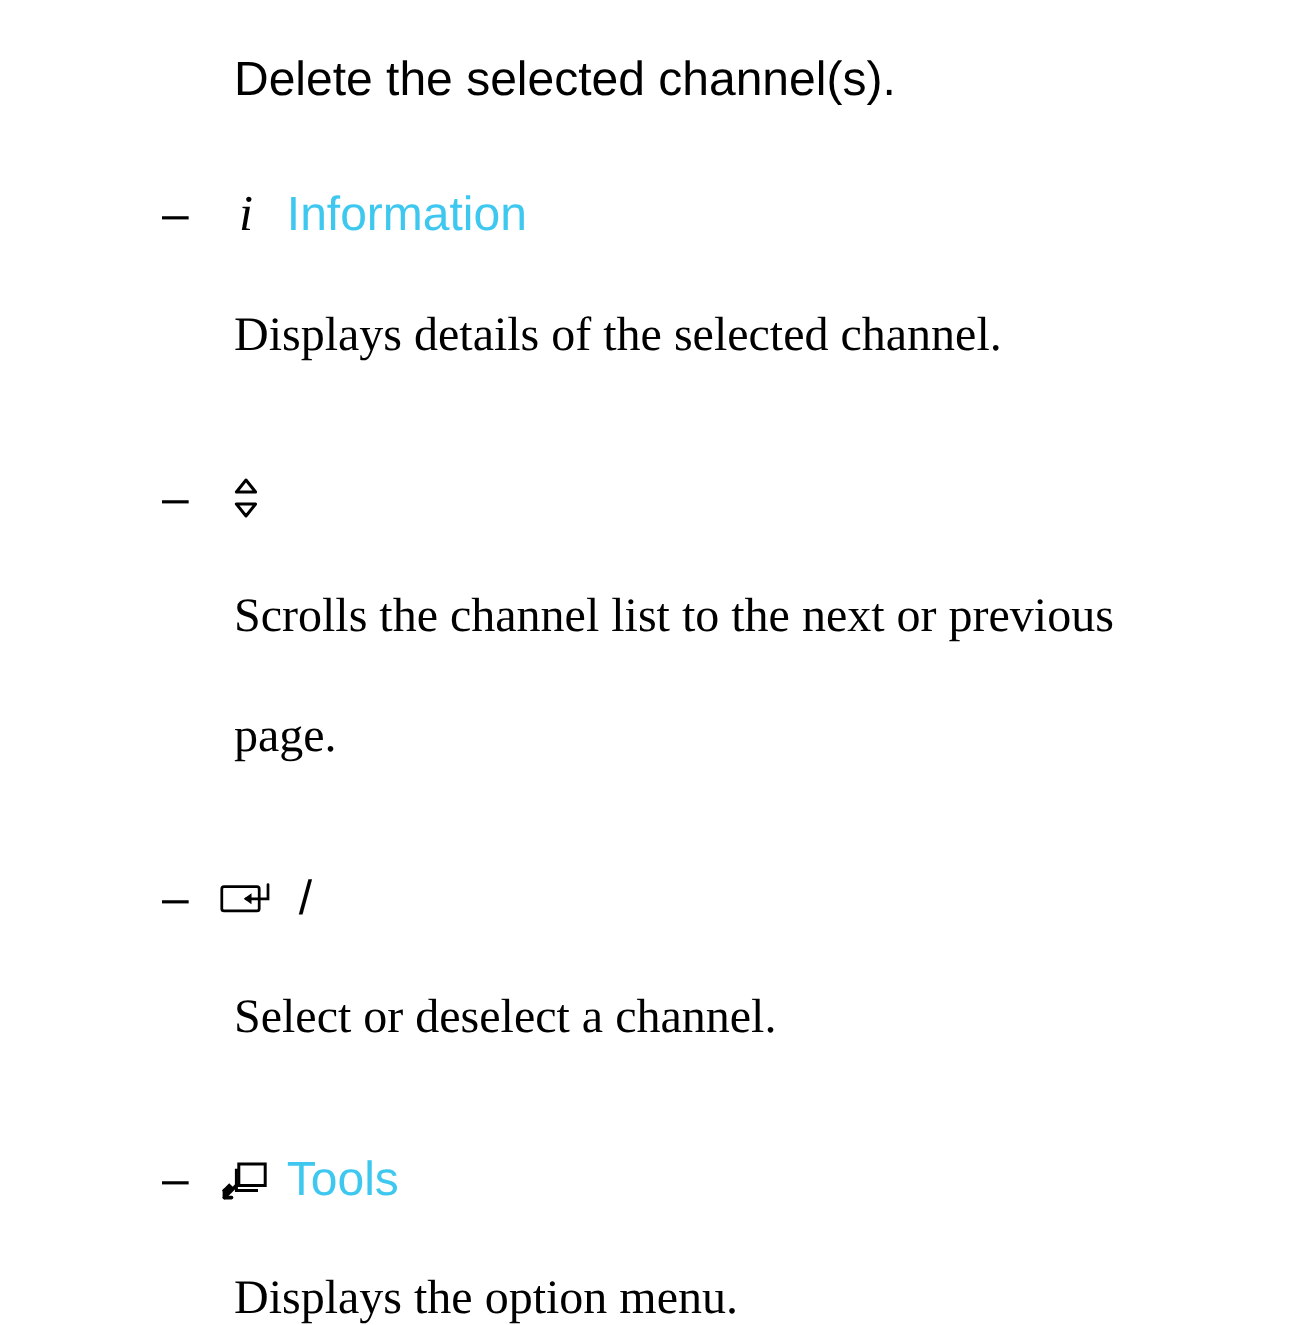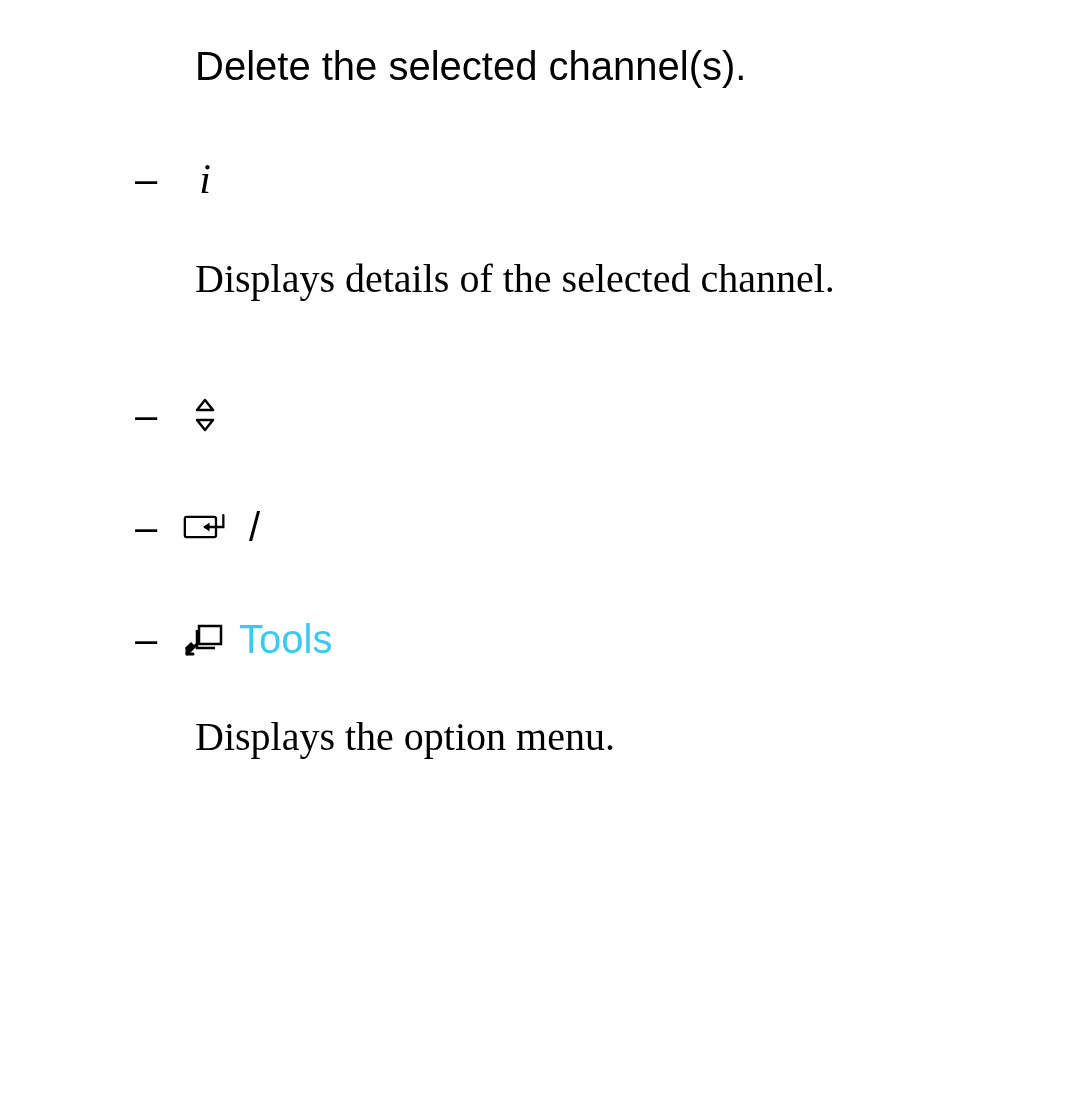--- a/index.html
+++ b/index.html
@@ -61,48 +61,51 @@
 <body>
 
 <div class="intro">Delete the selected channel(s).</div>
 
 <div class="item">
   <div class="item-header">
     <span class="dash">–</span>
     <span class="icon-wrap">
       <span class="i-italic">i</span>
     </span>
+    <span class="label">Information</span>
   </div>
   <div class="desc">Displays details of the selected channel.</div>
 </div>
 
 <div class="item">
   <div class="item-header">
     <span class="dash">–</span>
     <span class="icon-wrap">
       <svg width="28" height="36" viewBox="0 0 28 36">
         <path d="M14 3 L6 13 L22 13 Z" fill="none" stroke="#000" stroke-width="2.5" stroke-linejoin="round"></path>
         <path d="M14 33 L6 23 L22 23 Z" fill="none" stroke="#000" stroke-width="2.5" stroke-linejoin="round"></path>
       </svg>
     </span>
   </div>
+  <div class="desc">Scrolls the channel list to the next or previous page.</div>
 </div>
 
 <div class="item">
   <div class="item-header">
     <span class="dash">–</span>
     <span class="icon-wrap">
       <svg width="48" height="30" viewBox="0 0 48 30">
         <rect x="2" y="4" width="34" height="22" rx="2" fill="none" stroke="#000" stroke-width="2.5"></rect>
         <path d="M44 2 L44 15 L24 15" fill="none" stroke="#000" stroke-width="2.5" stroke-linecap="round"></path>
         <path d="M29 10 L22 15 L29 20 Z" fill="#000"></path>
       </svg>
     </span>
     <span class="sep">/</span>
   </div>
+  <div class="desc">Select or deselect a channel.</div>
 </div>
 
 <div class="item">
   <div class="item-header">
     <span class="dash">–</span>
     <span class="icon-wrap">
       <svg width="40" height="34" viewBox="0 0 40 34">
         <path d="M14 4 L36 4 L36 22 L14 22 Z" fill="none" stroke="#000" stroke-width="2.5"></path>
         <path d="M12 8 L12 26 L30 26" fill="none" stroke="#000" stroke-width="2.5"></path>
         <path d="M2 32 L12 22" stroke="#000" stroke-width="3" stroke-linecap="round"></path>

